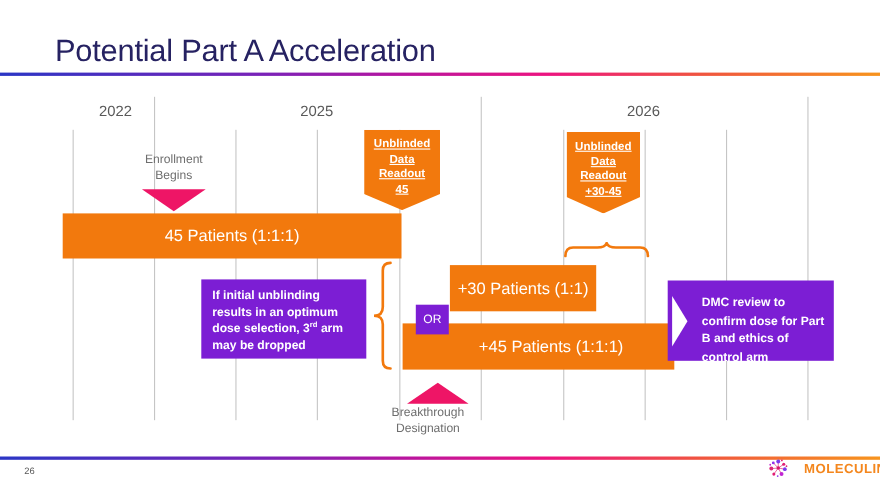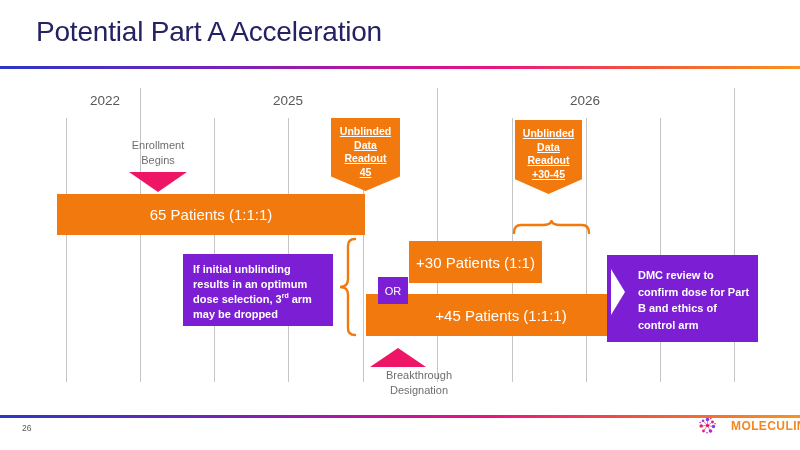--- a/index.html
+++ b/index.html
@@ -2,21 +2,21 @@
 <html><head>
 <meta charset="utf-8">
 <style>
   html,body{margin:0;padding:0;background:#ffffff;}
   .slide{
     position:relative;width:800px;height:450px;background:#ffffff;overflow:hidden;
     font-family:"Liberation Sans",sans-serif;
   }
   .title{
     position:absolute;left:34px;top:14px;font-size:28px;font-weight:500;
-    color:#262262;letter-spacing:-0.2px;margin:2px;
+    color:#262262;letter-spacing:-0.2px;margin:16px;
   }
   .rule{position:absolute;left:0;width:800px;height:3px;
     background:linear-gradient(90deg,#2b36c5 0%,#7a22b8 30%,#b515a0 45%,#ec1380 62%,#f0563e 80%,#f7941d 100%);}
   .rule.top{top:66px;}
   .rule.bottom{top:415px;height:2.5px;}
 
   
   .gl{position:absolute;width:1px;background:#c5c5c5;top:118px;height:264px;}
   .gl.tall{top:88px;height:294px;}
 
@@ -49,21 +49,21 @@
   .bar.b3{left:366px;top:294px;width:224px;height:42px;padding-left:23px;}
 
   .or-box{position:absolute;left:378px;top:277px;width:30px;height:27px;
     background:#7c1ed4;color:#ffffff;font-size:11px;
     display:flex;align-items:center;justify-content:center;}
 
   
   .note{position:absolute;background:#7c1ed4;color:#ffffff;font-weight:bold;
     font-size:11px;line-height:1.35;box-sizing:border-box;}
   .note.dose{left:183px;top:254px;width:150px;height:72px;padding:8px 10px;}
-  .note.dmc{left:607px;top:255px;width:151px;height:87px;padding:12px 8px 8px 31px;line-height:1.5;}
+  .note.dmc{left:607px;top:255px;width:151px;height:73px;padding:12px 8px 8px 31px;line-height:1.5;}
   .note sup{font-size:7px;line-height:0;}
   .dmc-arrow{position:absolute;left:4px;top:14px;width:0;height:0;
     border-top:23px solid transparent;border-bottom:23px solid transparent;
     border-left:14px solid #ffffff;}
 
   .brace{position:absolute;}
 
   
   .page-num{position:absolute;left:22px;top:423px;font-size:8.5px;color:#595959;}
   .logo{position:absolute;left:698px;top:416px;display:flex;align-items:center;}
@@ -105,21 +105,21 @@
     <div class="callout c2">Unblinded
 Data
 Readout
 +30-45</div>
 
     <svg class="brace" style="left:512px;top:220px" width="79" height="14" viewBox="0 0 79 14">
       <path d="M2,13 Q2,5 9,5 L31,5 Q38,5 39.5,1 Q41,5 48,5 L70,5 Q77,5 77,13" fill="none" stroke="#f2790d" stroke-width="2.4" stroke-linecap="round"></path>
     </svg>
 
     <div class="bar b1">
-      <span>65 Patients (1:1:1)</span>
+      <span>45 Patients (1:1:1)</span>
     </div>
     <div class="bar b2">
       <span>+30 Patients (1:1)</span>
     </div>
     <div class="bar b3">
       <span>+45 Patients (1:1:1)</span>
     </div>
     <div class="or-box">
       <span>OR</span>
     </div>
@@ -131,21 +131,21 @@
     <div class="note dose">
       <span>If initial unblinding results in an optimum dose selection, 3</span><sup>rd</sup><span> arm may be dropped</span>
     </div>
 
     <div class="note dmc">
       <div class="dmc-arrow"></div>
       <span>DMC review to confirm dose for Part B and ethics of control arm</span>
     </div>
 
     <div class="tri-up" style="left:370px;top:348px"></div>
-    <div class="marker-label" style="left:419px;top:368px">Breakthrough
+    <div class="marker-label" style="left:389px;top:368px">Breakthrough
 Designation</div>
   </div>
 
   <div class="rule bottom"></div>
   <div class="page-num">26</div>
 
   <div class="logo">
     <svg width="19" height="19" viewBox="0 0 19 19">
       <g stroke="#e11d74" stroke-width="0.6" fill="none">
         <path d="M9.5,9.5 L9.5,3.5 M9.5,9.5 L14.5,6 M9.5,9.5 L15.5,10.5 M9.5,9.5 L12.5,15 M9.5,9.5 L5.5,15 M9.5,9.5 L3.2,10 M9.5,9.5 L5,4.8"></path>

